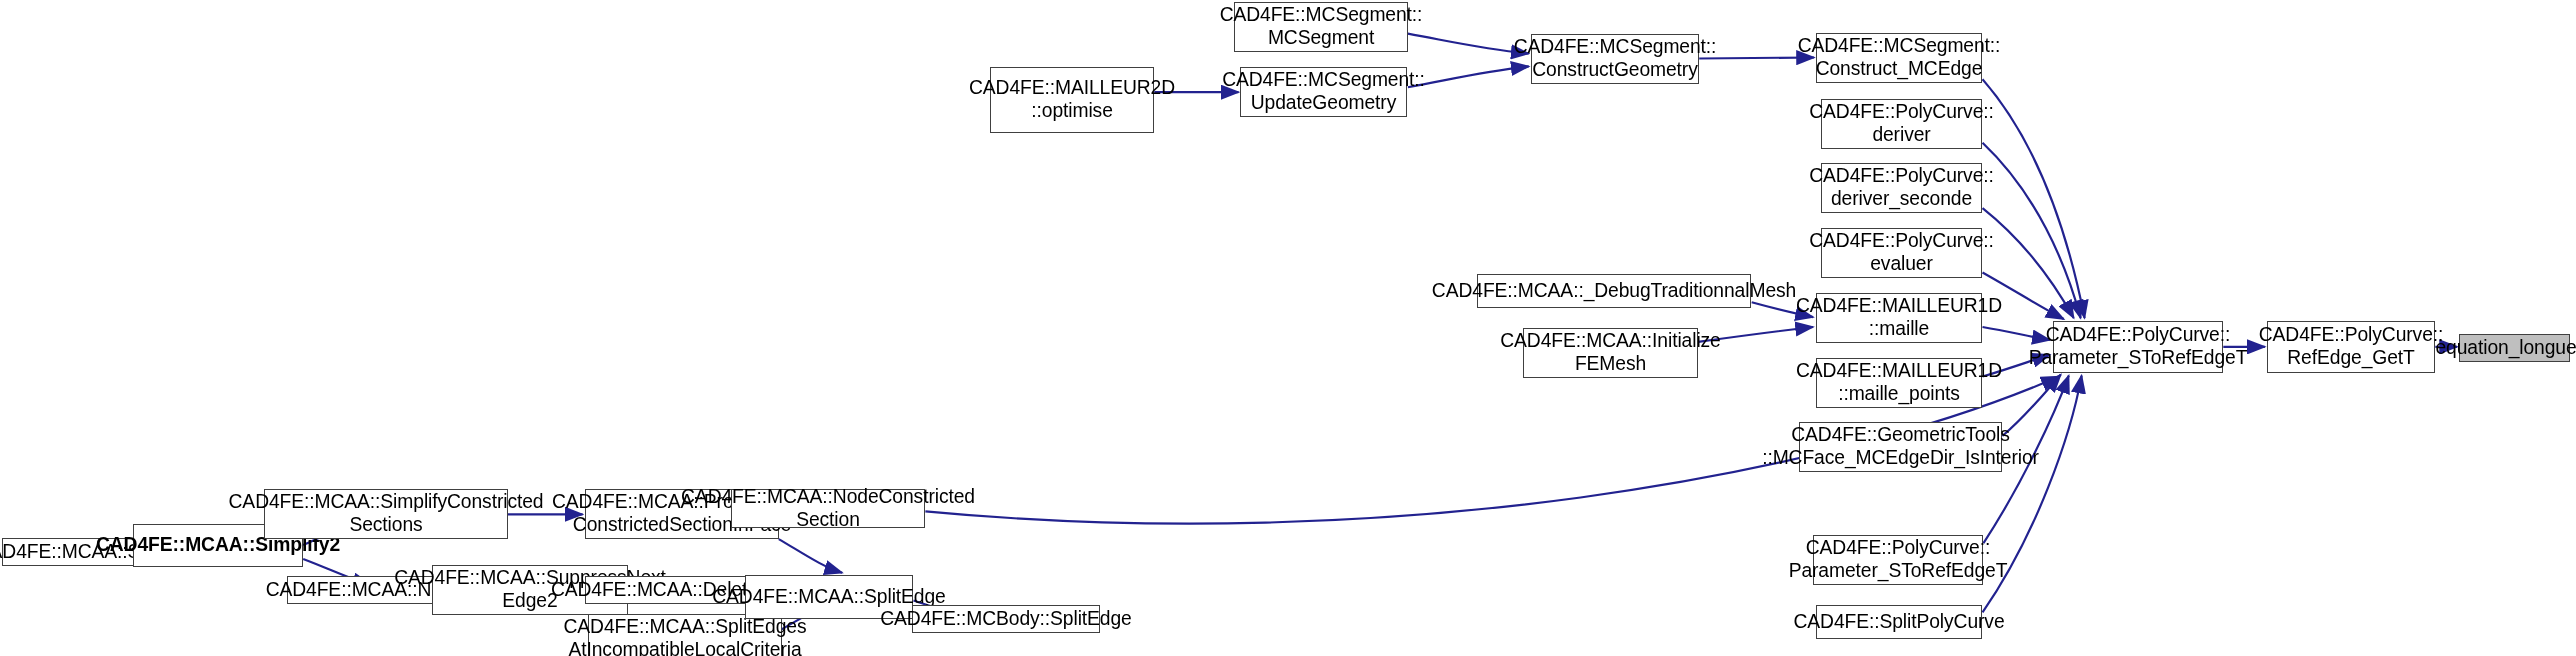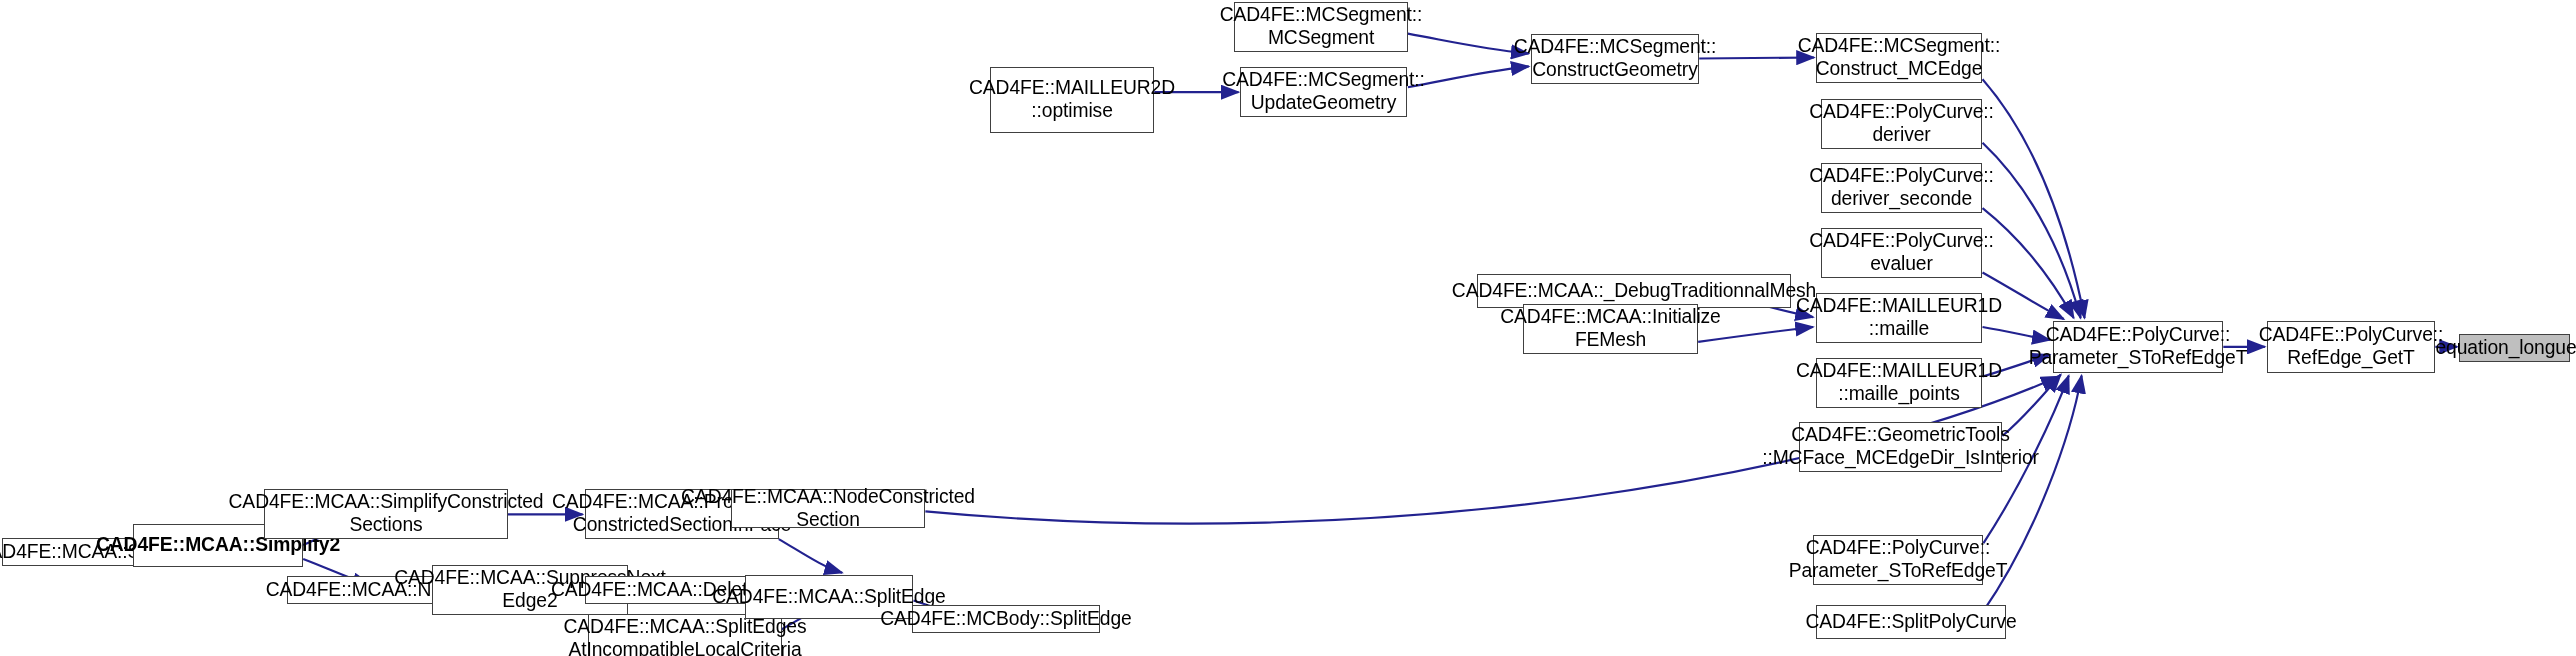--- a/index.html
+++ b/index.html
@@ -96,32 +96,32 @@
       <div class="node" style="left: 1531px; top: 34px; width: 168px; height: 50px;"><span>CAD4FE::MCSegment::
 ConstructGeometry</span></div>
       <div class="node" style="left: 1816px; top: 33px; width: 166px; height: 50px;"><span>CAD4FE::MCSegment::
 Construct_MCEdge</span></div>
       <div class="node" style="left: 1821px; top: 99px; width: 161px; height: 50px;"><span>CAD4FE::PolyCurve::
 deriver</span></div>
       <div class="node" style="left: 1821px; top: 163px; width: 161px; height: 50px;"><span>CAD4FE::PolyCurve::
 deriver_seconde</span></div>
       <div class="node" style="left: 1821px; top: 228px; width: 161px; height: 50px;"><span>CAD4FE::PolyCurve::
 evaluer</span></div>
-      <div class="node" style="left: 1477px; top: 274px; width: 314px; height: 34px;"><span>CAD4FE::MCAA::_DebugTraditionnalMesh</span></div>
-      <div class="node" style="left: 1523px; top: 304px; width: 175px; height: 50px;"><span>CAD4FE::MCAA::Initialize
+      <div class="node" style="left: 1477px; top: 274px; width: 274px; height: 34px;"><span>CAD4FE::MCAA::_DebugTraditionnalMesh</span></div>
+      <div class="node" style="left: 1523px; top: 328px; width: 175px; height: 50px;"><span>CAD4FE::MCAA::Initialize
 FEMesh</span></div>
       <div class="node" style="left: 1816px; top: 293px; width: 166px; height: 50px;"><span>CAD4FE::MAILLEUR1D
 ::maille</span></div>
       <div class="node" style="left: 1816px; top: 358px; width: 166px; height: 50px;"><span>CAD4FE::MAILLEUR1D
 ::maille_points</span></div>
       <div class="node" style="left: 1799px; top: 422px; width: 203px; height: 50px; align-items: center;"><span>CAD4FE::GeometricTools
 ::MCFace_MCEdgeDir_IsInterior</span></div>
       <div class="node" style="left: 1813px; top: 535px; width: 170px; height: 50px;"><span>CAD4FE::PolyCurve::
 Parameter_SToRefEdgeT</span></div>
-      <div class="node" style="left: 1816px; top: 605px; width: 190px; height: 34px;"><span>CAD4FE::SplitPolyCurve</span></div>
+      <div class="node" style="left: 1816px; top: 605px; width: 166px; height: 34px;"><span>CAD4FE::SplitPolyCurve</span></div>
       <div class="node" style="left: 2053px; top: 321px; width: 170px; height: 52px;"><span>CAD4FE::PolyCurve::
 Parameter_SToRefEdgeT</span></div>
       <div class="node" style="left: 2267px; top: 321px; width: 168px; height: 52px;"><span>CAD4FE::PolyCurve::
 RefEdge_GetT</span></div>
       <div class="node current" style="left: 2459px; top: 334px; width: 111px; height: 28px;"><span>equation_longueur</span></div>
       <div class="node" style="left: 2px; top: 538px; width: 166px; height: 28px;"><span>CAD4FE::MCAA::Simplify</span></div>
       <div class="node" style="left: 133px; top: 524px; width: 170px; height: 43px; font-weight: bold;"><span>CAD4FE::MCAA::Simplify2</span></div>
       <div class="node" style="left: 264px; top: 489px; width: 244px; height: 50px;"><span>CAD4FE::MCAA::SimplifyConstricted
 Sections</span></div>
       <div class="node" style="left: 287px; top: 576px; width: 159px; height: 28px;"><span>CAD4FE::MCAA::Next2</span></div>

